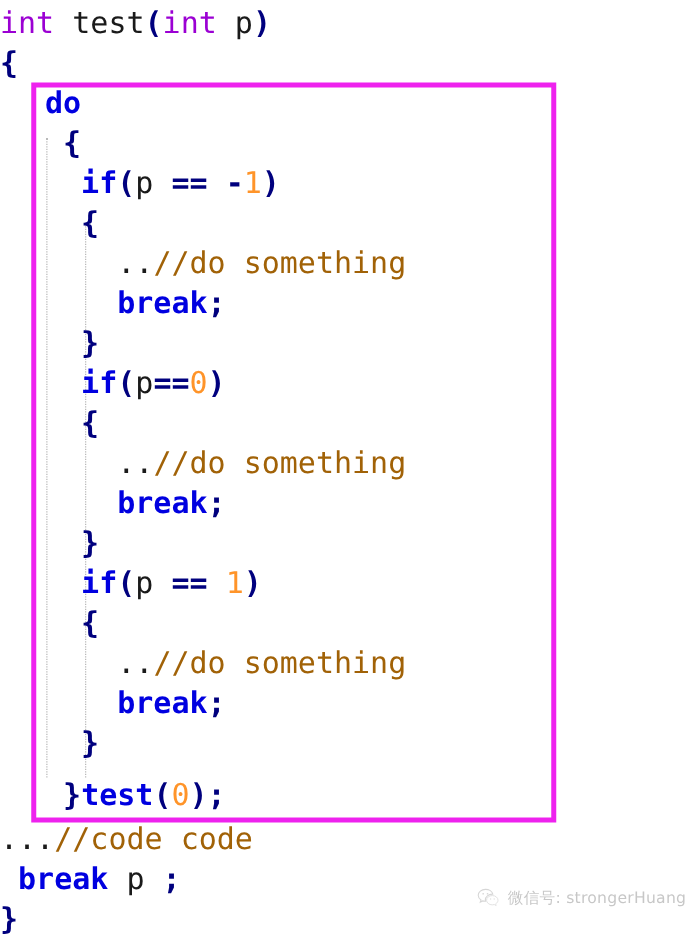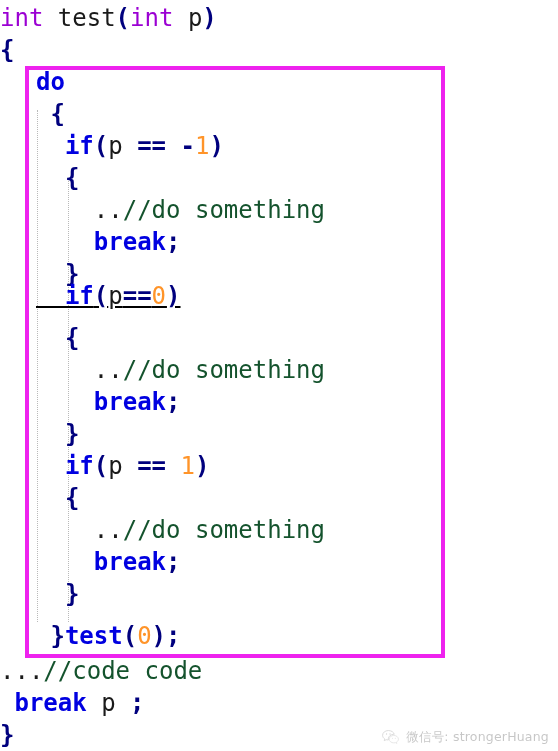--- a/index.html
+++ b/index.html
@@ -35,21 +35,21 @@
     letter-spacing: 0px;
     z-index: 4;
   }
 
   
   .t-type    { color: #9b00d3; }
   .t-kw      { color: #0000e0; font-weight: bold; }
   .t-punc    { color: #00007e; font-weight: bold; }
   .t-op      { color: #00007e; font-weight: bold; }
   .t-num     { color: #ff9429; }
-  .t-cmt     { color: #14532d; }
+  .t-cmt     { color: #a16207; }
   .t-id      { color: #1a1a1a; }
   .t-dots    { color: #1a1a1a; }
 
   
   #highlight-box {
     position: absolute;
     left: 25px;
     top: 66px;
     width: 420px;
     height: 592px;
@@ -64,21 +64,21 @@
     position: absolute;
     width: 0px;
     border-left: 1px dotted #b9b9b9;
     z-index: 1;
   }
 
   
   #watermark {
     position: absolute;
     right: 9px;
-    bottom: 4px;
+    bottom: 23px;
     display: flex;
     align-items: center;
     gap: 6px;
     z-index: 6;
     opacity: 0.55;
   }
   #watermark .wm-icon {
     width: 19px;
     height: 19px;
     display: block;
@@ -106,21 +106,21 @@
   <div id="lines-layer">
       <div class="code-line" style="top: 2px; padding-left: 0px;"><span class="t-type">int</span><span class="t-id"> </span><span class="t-id">test</span><span class="t-punc">(</span><span class="t-type">int</span><span class="t-id"> </span><span class="t-id">p</span><span class="t-punc">)</span></div>
       <div class="code-line" style="top: 34px; padding-left: 0px;"><span class="t-punc">{</span></div>
       <div class="code-line" style="top: 66px; padding-left: 36px;"><span class="t-kw">do</span></div>
       <div class="code-line" style="top: 98px; padding-left: 36px;"><span class="t-punc"> {</span></div>
       <div class="code-line" style="top: 130px; padding-left: 36px; text-align: right;"><span class="t-kw">  if</span><span class="t-punc">(</span><span class="t-id">p </span><span class="t-op">== -</span><span class="t-num">1</span><span class="t-punc">)</span></div>
       <div class="code-line" style="top: 162px; padding-left: 36px;"><span class="t-punc">  {</span></div>
       <div class="code-line" style="top: 194px; padding-left: 36px;"><span class="t-dots">    ..</span><span class="t-cmt">//do something</span></div>
       <div class="code-line" style="top: 226px; padding-left: 36px;"><span class="t-kw">    break</span><span class="t-punc">;</span></div>
       <div class="code-line" style="top: 258px; padding-left: 36px;"><span class="t-punc">  }</span></div>
-      <div class="code-line" style="top: 280px; padding-left: 36px; text-decoration: underline;"><span class="t-kw">  if</span><span class="t-punc">(</span><span class="t-id">p</span><span class="t-op">==</span><span class="t-num">0</span><span class="t-punc">)</span></div>
+      <div class="code-line" style="top: 290px; padding-left: 36px;"><span class="t-kw">  if</span><span class="t-punc">(</span><span class="t-id">p</span><span class="t-op">==</span><span class="t-num">0</span><span class="t-punc">)</span></div>
       <div class="code-line" style="top: 322px; padding-left: 36px;"><span class="t-punc">  {</span></div>
       <div class="code-line" style="top: 354px; padding-left: 36px;"><span class="t-dots">    ..</span><span class="t-cmt">//do something</span></div>
       <div class="code-line" style="top: 386px; padding-left: 36px;"><span class="t-kw">    break</span><span class="t-punc">;</span></div>
       <div class="code-line" style="top: 418px; padding-left: 36px;"><span class="t-punc">  }</span></div>
       <div class="code-line" style="top: 450px; padding-left: 36px; text-align: right;"><span class="t-kw">  if</span><span class="t-punc">(</span><span class="t-id">p </span><span class="t-op">== </span><span class="t-num">1</span><span class="t-punc">)</span></div>
       <div class="code-line" style="top: 482px; padding-left: 36px;"><span class="t-punc">  {</span></div>
       <div class="code-line" style="top: 514px; padding-left: 36px;"><span class="t-dots">    ..</span><span class="t-cmt">//do something</span></div>
       <div class="code-line" style="top: 546px; padding-left: 36px;"><span class="t-kw">    break</span><span class="t-punc">;</span></div>
       <div class="code-line" style="top: 578px; padding-left: 36px;"><span class="t-punc">  }</span></div>
       <div class="code-line" style="top: 620px; padding-left: 36px;"><span class="t-punc"> }</span><span class="t-kw">test</span><span class="t-punc">(</span><span class="t-num">0</span><span class="t-punc">);</span></div>

